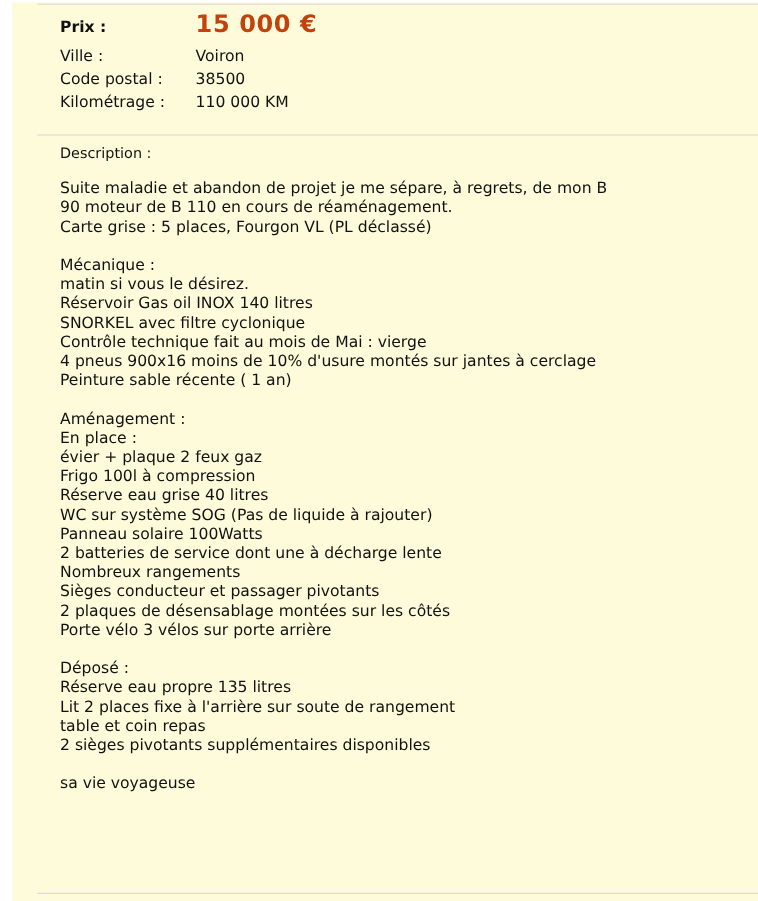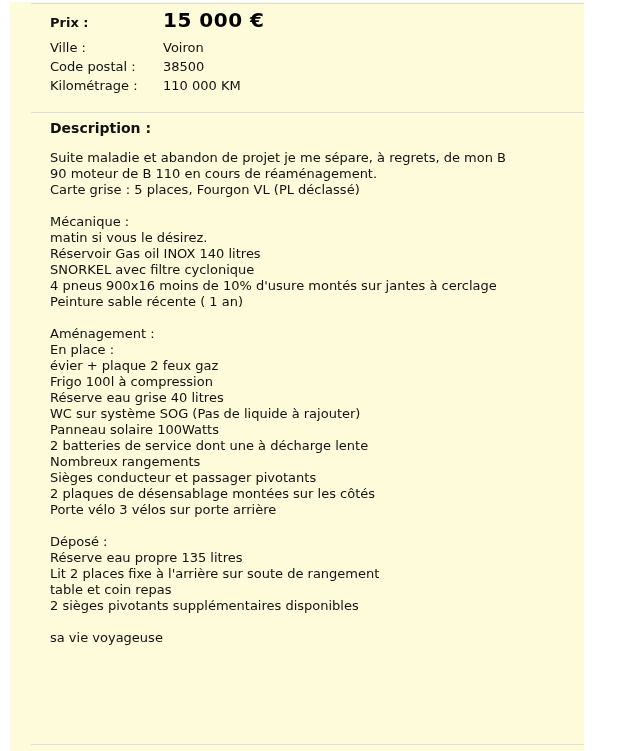--- a/index.html
+++ b/index.html
@@ -3,21 +3,21 @@
 <meta charset="utf-8">
 <style>
   html, body {
     margin: 0;
     padding: 0;
     background: #ffffff;
     font-family: "DejaVu Sans", "Liberation Sans", sans-serif;
   }
   .viewport {
     position: relative;
-    width: 584px;
+    width: 632px;
     height: 751px;
     overflow: hidden;
     background: #ffffff;
   }
   
   .ad-panel {
     position: absolute;
     left: 10px;
     top: 2px;
     right: 0;
@@ -67,22 +67,22 @@
   .detail-value { }
 
   
   .description {
     position: absolute;
     left: 40px;
     top: 118px;
     right: 8px;
   }
   .description-heading {
-    font-size: 14px;
-    font-weight: bold;
+    font-size: 12px;
+    font-weight: normal;
     line-height: 16px;
   }
   .description-body {
     margin-top: 14px;
     font-size: 13px;
     line-height: 16px;
   }
   .description-body .line {
     min-height: 16px;
     white-space: pre;
@@ -92,21 +92,21 @@
 <body>
 
 <div class="viewport">
   <div class="ad-panel" style="background: rgb(253, 251, 217); color: rgb(17, 17, 17);">
 
     <div class="divider top" style="background: rgb(220, 220, 220);"></div>
 
     <div class="info">
       <div class="price-row">
         <span class="price-label">Prix :</span>
-        <span class="price-value" style="color: #000000;">15 000 €</span>
+        <span class="price-value" style="color: #c2410c;">15 000 €</span>
       </div>
 
       <div class="detail-row">
         <span class="detail-label">Ville :</span>
         <span class="detail-value">Voiron</span>
       </div>
       <div class="detail-row">
         <span class="detail-label">Code postal :</span>
         <span class="detail-value">38500</span>
       </div>
@@ -122,20 +122,21 @@
       <div class="description-heading">Description :</div>
       <div class="description-body">
           <div class="line">Suite maladie et abandon de projet je me sépare, à regrets, de mon B</div>
           <div class="line">90 moteur de B 110 en cours de réaménagement.</div>
           <div class="line">Carte grise : 5 places, Fourgon VL (PL déclassé)</div>
           <div class="line"></div>
           <div class="line">Mécanique :</div>
           <div class="line">matin si vous le désirez.</div>
           <div class="line">Réservoir Gas oil INOX 140 litres</div>
           <div class="line">SNORKEL avec filtre cyclonique</div>
+          <div class="line">Contrôle technique fait au mois de Mai : vierge</div>
           <div class="line">4 pneus 900x16 moins de 10% d'usure montés sur jantes à cerclage</div>
           <div class="line">Peinture sable récente ( 1 an)</div>
           <div class="line"></div>
           <div class="line">Aménagement :</div>
           <div class="line">En place :</div>
           <div class="line">évier + plaque 2 feux gaz</div>
           <div class="line">Frigo 100l à compression</div>
           <div class="line">Réserve eau grise 40 litres</div>
           <div class="line">WC sur système SOG (Pas de liquide à rajouter)</div>
           <div class="line">Panneau solaire 100Watts</div>

